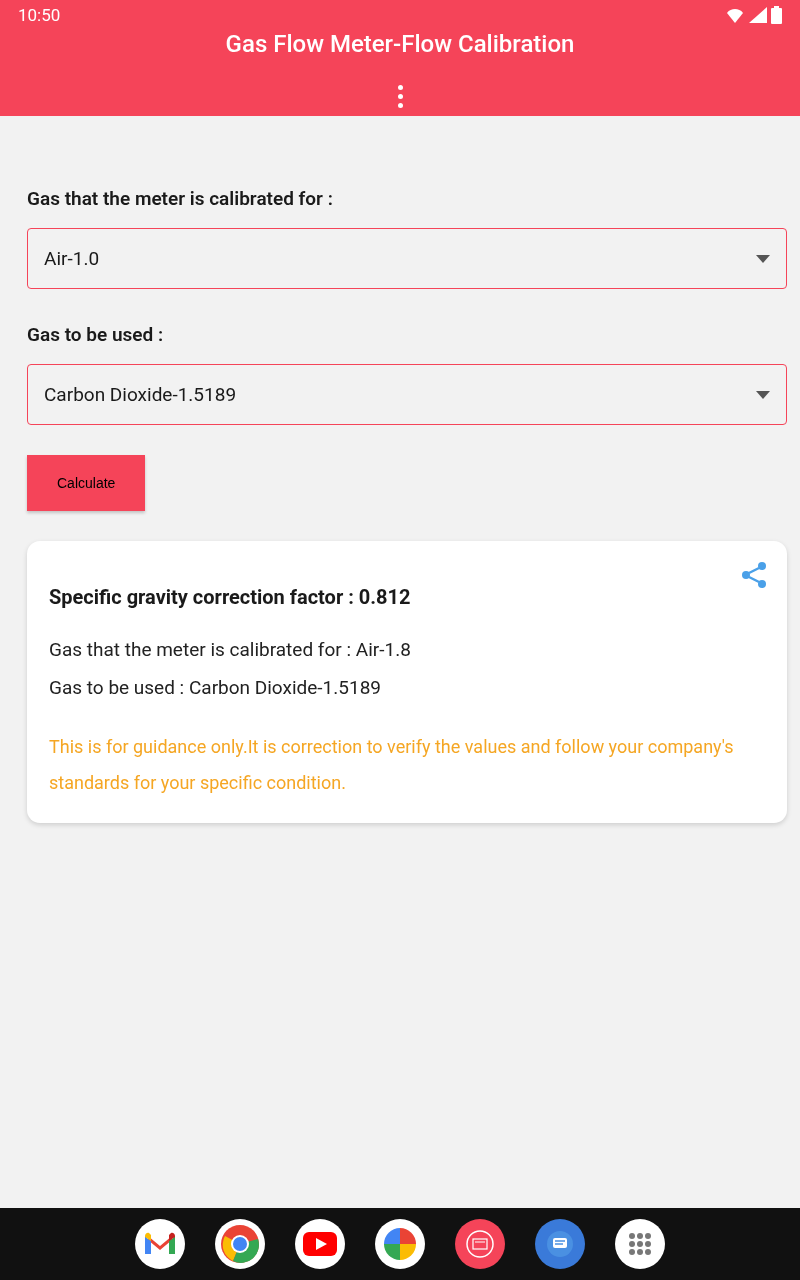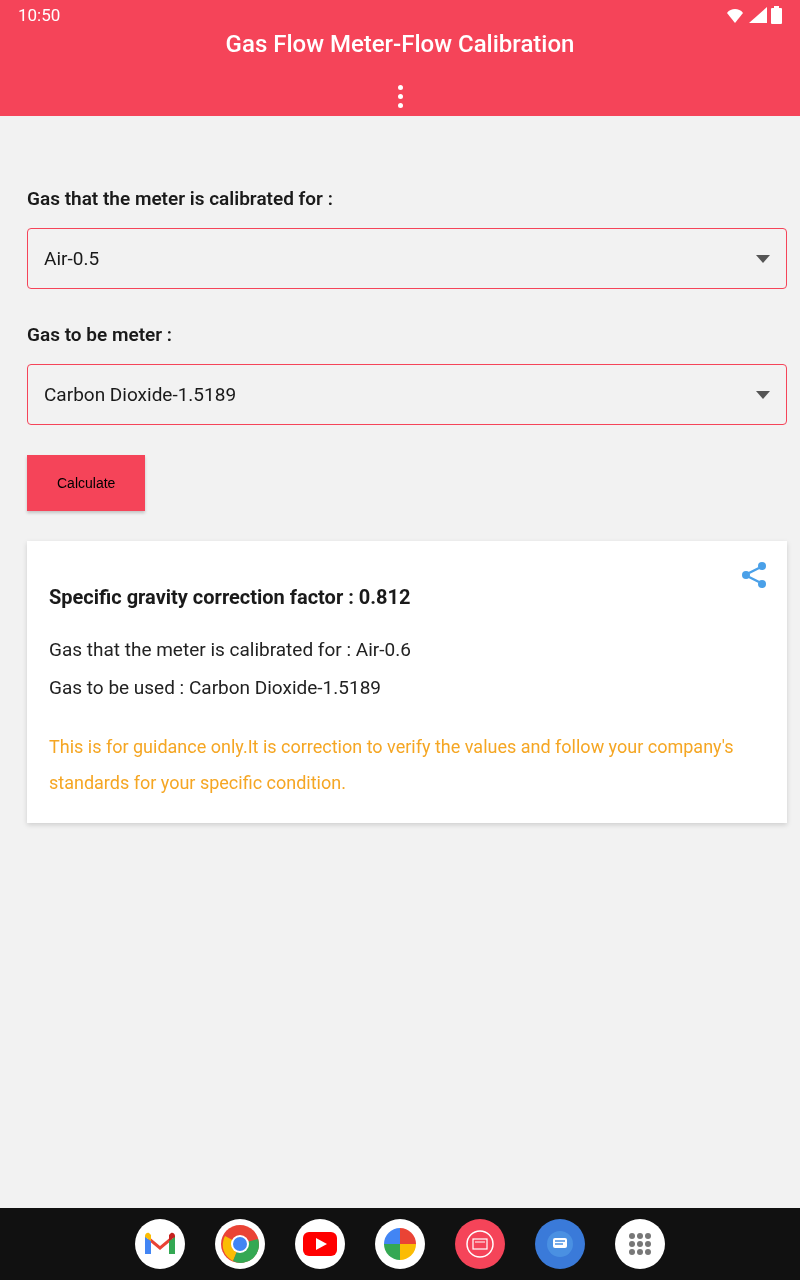--- a/index.html
+++ b/index.html
@@ -71,21 +71,21 @@
   font-size: 14px;
   font-weight: 400;
   border: none;
   padding: 20px 30px;
   margin-top: 30px;
   cursor: pointer;
   box-shadow: 0 2px 3px rgba(0,0,0,0.2);
 }
 .result-card {
   background: white;
-  border-radius: 0;
+  border-radius: 13px;
   margin-top: 30px;
   padding: 22px;
   box-shadow: 0 2px 5px rgba(0,0,0,0.15);
   position: relative;
 }
 .share-icon {
   position: absolute;
   top: 20px;
   right: 20px;
   cursor: pointer;
@@ -151,48 +151,48 @@
   <div class="menu-dots">
     <span></span>
       <span></span>
       <span></span>
   </div>
 </div>
 
 <div class="content">
   <div class="label">Gas that the meter is calibrated for :</div>
   <div class="dropdown">
-    <span class="dropdown-text">Air-0.5</span>
+    <span class="dropdown-text">Air-1.0</span>
     <svg class="dropdown-arrow" width="14" height="8" viewBox="0 0 14 8">
         <path fill="#555" d="M0 0 L14 0 L7 8 Z"></path>
       </svg>
   </div>
 
-  <div class="label second">Gas to be meter :</div>
+  <div class="label second">Gas to be used :</div>
   <div class="dropdown">
     <span class="dropdown-text">Carbon Dioxide-1.5189</span>
     <svg class="dropdown-arrow" width="14" height="8" viewBox="0 0 14 8">
         <path fill="#555" d="M0 0 L14 0 L7 8 Z"></path>
       </svg>
   </div>
 
   <button class="calc-btn">Calculate</button>
 
   <div class="result-card">
     <div class="share-icon">
       <svg width="26" height="28" viewBox="0 0 26 28">
         <circle cx="21" cy="5" r="4" fill="#4aa0e8"></circle>
         <circle cx="5" cy="14" r="4" fill="#4aa0e8"></circle>
         <circle cx="21" cy="23" r="4" fill="#4aa0e8"></circle>
         <line x1="8" y1="12" x2="18" y2="7" stroke="#4aa0e8" stroke-width="2.5"></line>
         <line x1="8" y1="16" x2="18" y2="21" stroke="#4aa0e8" stroke-width="2.5"></line>
       </svg>
     </div>
     <div class="result-title">Specific gravity correction factor : 0.812</div>
-    <div class="result-line">Gas that the meter is calibrated for : Air-0.6</div>
+    <div class="result-line">Gas that the meter is calibrated for : Air-1.8</div>
     <div class="result-line">Gas to be used : Carbon Dioxide-1.5189</div>
     <div class="disclaimer">This is for guidance only.It is correction to verify the values and follow your company's standards for your specific condition.</div>
   </div>
 </div>
 
 <div class="nav-bar">
   <div class="nav-icon">
     <svg width="30" height="24" viewBox="0 0 30 24">
       <path fill="#EA4335" d="M3 4 L15 14 L27 4 L27 8 L15 18 L3 8 Z"></path>
       <path fill="#4285F4" d="M0 4 L0 22 L6 22 L6 9 L3 7 Z"></path>

